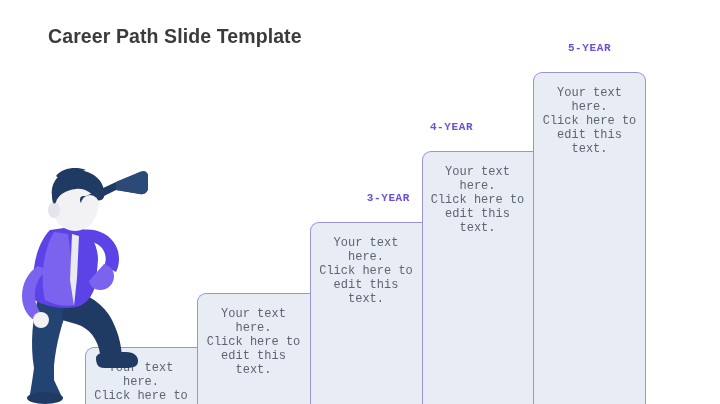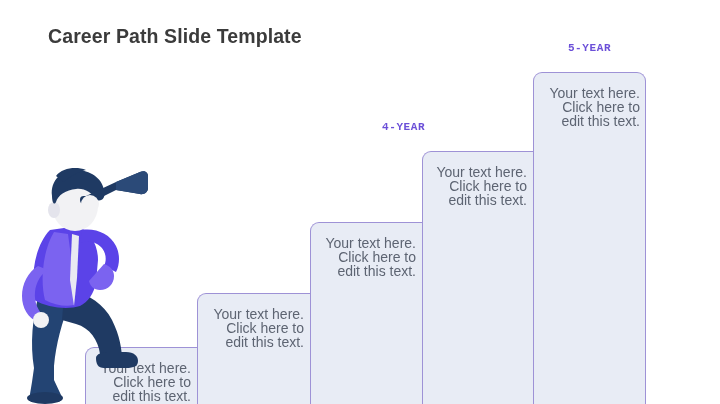--- a/index.html
+++ b/index.html
@@ -47,23 +47,24 @@
   
   .sep{
     position:absolute;width:0;
     border-left:1px dashed #ffffff;
     opacity:.95;
   }
 
   
   .step-text{
     position:absolute;
-    font-size:14px;line-height:14px;
-    color:#5d6472;text-align:right;
+    font-size:12px;line-height:14px;
+    color:#5d6472;text-align:center;
     white-space:pre-line;
+    font-family:Liberation Mono, monospace;
   }
 
   
   .year-label{
     position:absolute;
     font-size:11px;font-weight:700;letter-spacing:.6px;
     color:#6b4fd8;text-align:right;white-space:nowrap;font-family:Liberation Mono, monospace;
   }
 
   
@@ -86,26 +87,27 @@
       <div class="step mid" style="left: 197px; top: 293px; width: 113px; height: 111px; background: rgb(232, 236, 245); border-color: rgb(158, 146, 214);"></div>
       <div class="sep" style="left: 310px; top: 224px; height: 180px; border-left-color: rgb(255, 255, 255);"></div>
       <div class="step-text" style="left: 203px; top: 307px; width: 101px; color: rgb(93, 100, 114);">Your text here.
 Click here to
 edit this text.</div>
       <div class="step mid" style="left: 310px; top: 222px; width: 112px; height: 182px; background: rgb(232, 236, 245); border-color: rgb(158, 146, 214);"></div>
       <div class="sep" style="left: 422px; top: 153px; height: 251px; border-left-color: rgb(255, 255, 255);"></div>
       <div class="step-text" style="left: 316px; top: 236px; width: 100px; color: rgb(93, 100, 114);">Your text here.
 Click here to
 edit this text.</div>
+      <div class="year-label" style="left: 270px; width: 140px; top: 192px; color: rgb(107, 79, 216); text-align: right;">3-YEAR</div>
       <div class="step mid" style="left: 422px; top: 151px; width: 111px; height: 253px; background: rgb(232, 236, 245); border-color: rgb(158, 146, 214);"></div>
       <div class="sep" style="left: 533px; top: 74px; height: 330px; border-left-color: rgb(255, 255, 255);"></div>
       <div class="step-text" style="left: 428px; top: 165px; width: 99px; color: rgb(93, 100, 114);">Your text here.
 Click here to
 edit this text.</div>
-      <div class="year-label" style="left: 382px; width: 139px; top: 121px; color: rgb(107, 79, 216); text-align: left;">4-YEAR</div>
+      <div class="year-label" style="left: 382px; width: 139px; top: 121px; color: rgb(107, 79, 216); text-align: center;">4-YEAR</div>
       <div class="step last" style="left: 533px; top: 72px; width: 113px; height: 332px; background: rgb(232, 236, 245); border-color: rgb(158, 146, 214);"></div>
       <div class="step-text" style="left: 539px; top: 86px; width: 101px; color: rgb(93, 100, 114);">Your text here.
 Click here to
 edit this text.</div>
       <div class="year-label" style="left: 533px; width: 113px; top: 42px; color: rgb(107, 79, 216); text-align: center;">5-YEAR</div>
     </div>
 
   <svg id="character" viewBox="0 0 132 236" aria-hidden="true">
 
     <path d="M24 122 C16 150 14 176 18 200 L16 214 L14 226 C13 231 17 234 23 234 L40 234 C45 234 47 231 45 227 L38 212 L38 198 C40 176 46 154 54 134 Z" fill="#234473"></path>

